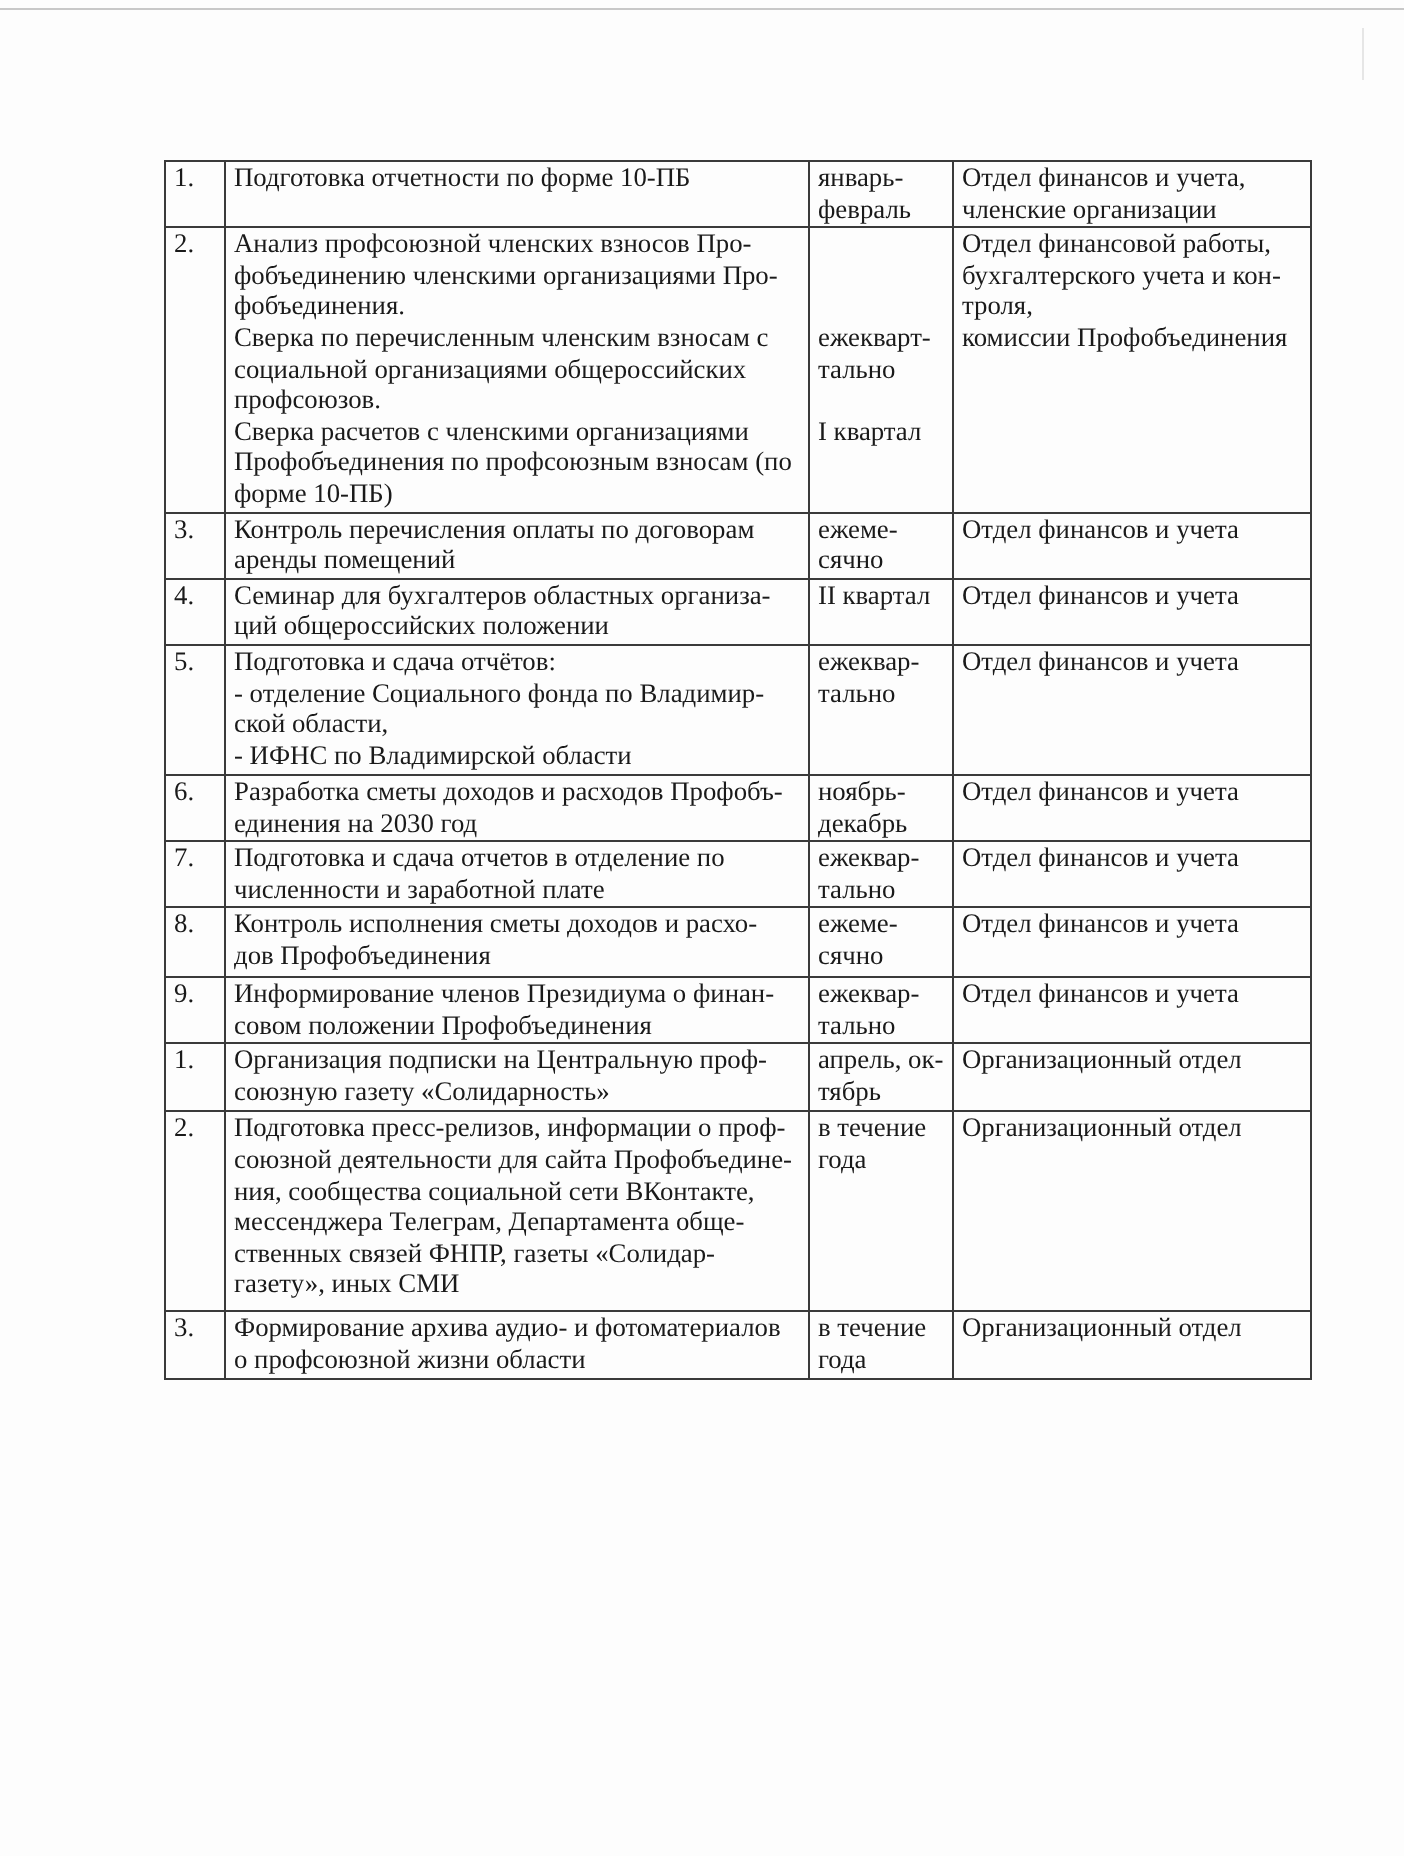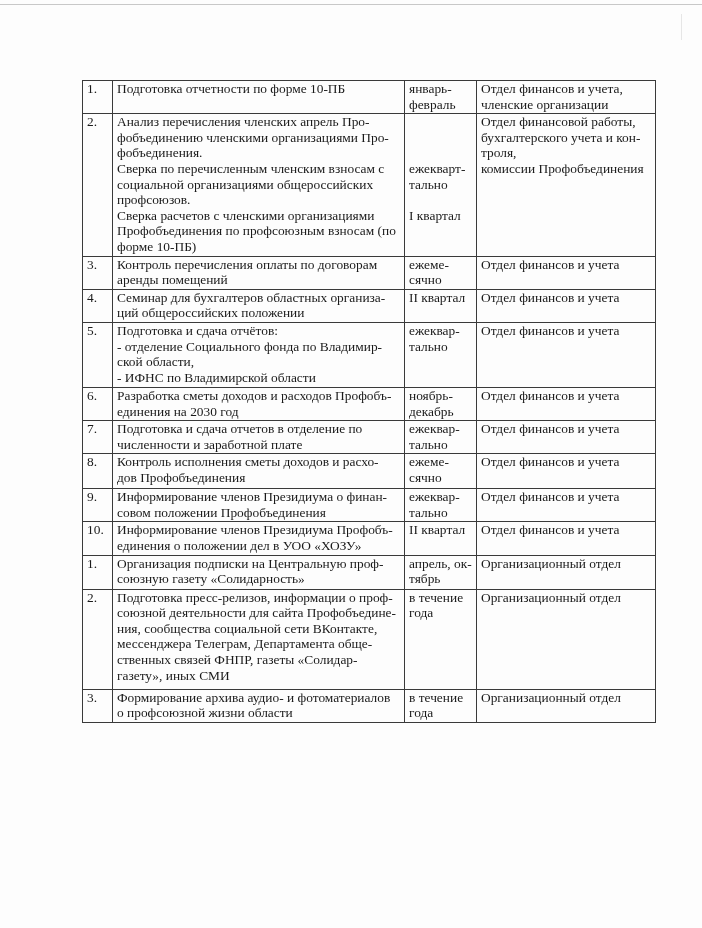--- a/index.html
+++ b/index.html
@@ -53,21 +53,21 @@
         </td>
       <td>
           <span class="line">Отдел финансов и учета,</span>
           <span class="line">членские организации</span>
         </td>
     </tr>
 
     <tr style="height:142px">
       <td class="num">2.</td>
       <td>
-        <span class="line">Анализ перечисления членских апрель Про-</span>
+        <span class="line">Анализ профсоюзной членских взносов Про-</span>
         <span class="line">фобъединению членскими организациями Про-</span>
         <span class="line">фобъединения.</span>
         <span class="line">Сверка по перечисленным членским взносам с</span>
         <span class="line">социальной организациями общероссийских</span>
         <span class="line">профсоюзов.</span>
         <span class="line">Сверка расчетов с членскими организациями</span>
         <span class="line">Профобъединения по профсоюзным взносам (по</span>
         <span class="line">форме 10-ПБ)</span>
       </td>
       <td>
@@ -186,33 +186,20 @@
         </td>
       <td>
           <span class="line">ежеквар-</span>
           <span class="line">тально</span>
         </td>
       <td>
           <span class="line">Отдел финансов и учета</span>
         </td>
     </tr>
 
-    <tr style="height:33px">
-      <td class="num">10.</td>
-      <td>
-          <span class="line">Информирование членов Президиума Профобъ-</span>
-          <span class="line">единения о положении дел в УОО «ХОЗУ»</span>
-        </td>
-      <td>
-          <span class="line">II квартал</span>
-        </td>
-      <td>
-          <span class="line">Отдел финансов и учета</span>
-        </td>
-    </tr>
 
 
     <tr style="height:34px">
       <td class="num">1.</td>
       <td>
           <span class="line">Организация подписки на Центральную проф-</span>
           <span class="line">союзную газету «Солидарность»</span>
         </td>
       <td>
           <span class="line">апрель, ок-</span>

